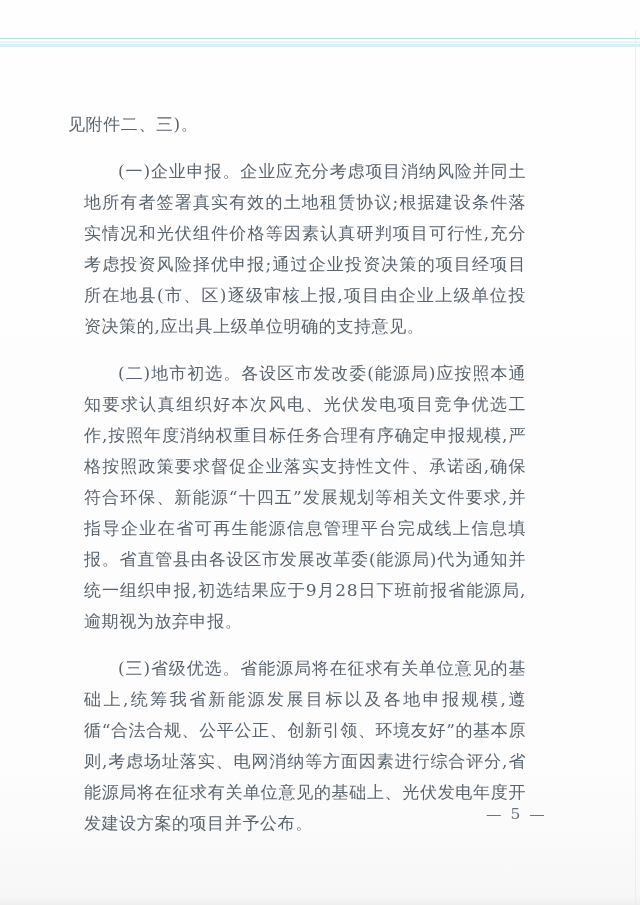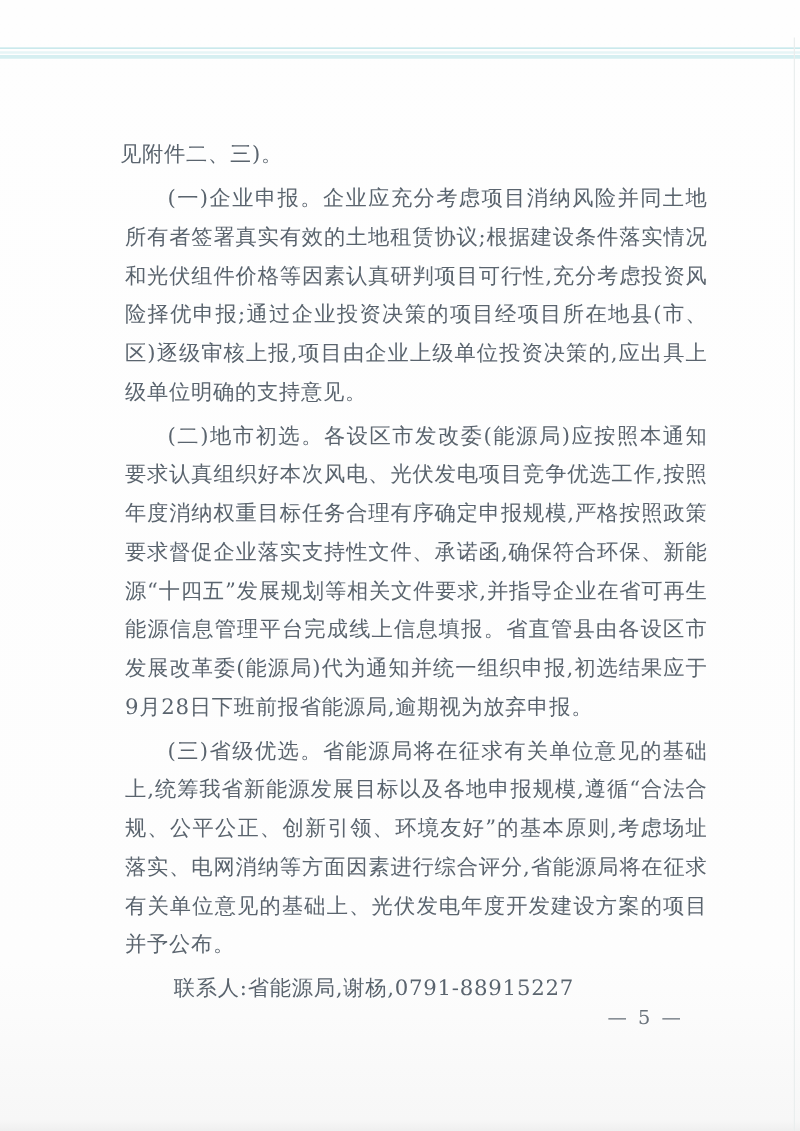--- a/index.html
+++ b/index.html
@@ -28,21 +28,21 @@
     position: absolute; top: 44px; left: 0; right: 0; height: 3px;
     background: #d6eff1;
   }
   
   .edge-line {
     position: absolute; top: 30px; bottom: 0; right: 4px; width: 1px;
     background: #eaeeee;
   }
   .content {
     position: absolute;
-    left: 96px;
+    left: 68px;
     top: 109px;
     width: 474px;
     color: #5a646e;
     font-size: 17px;
     line-height: 31px;
     letter-spacing: 0.6px;
     text-align: justify;
   }
   .intro {
     margin: 0;
@@ -53,21 +53,21 @@
     padding-left: 34px;
     font-family: "DejaVu Sans", "Liberation Sans", sans-serif;
     font-size: 18.5px;
     font-weight: bold;
     letter-spacing: 1.5px;
     color: #454e58;
     line-height: 31px;
     text-align: left;
   }
   .para {
-    margin: 4px;
+    margin: 16px;
     text-indent: 2em;
   }
   .contact {
     text-indent: 2.3em;
   }
   .page-number {
     position: absolute;
     top: 805px;
     left: 486px;
     font-size: 15.5px;
@@ -90,18 +90,17 @@
   <div class="content">
     <p class="intro">见附件二、三)。</p>
 
 
     <p class="para">(一)企业申报。企业应充分考虑项目消纳风险并同土地所有者签署真实有效的土地租赁协议;根据建设条件落实情况和光伏组件价格等因素认真研判项目可行性,充分考虑投资风险择优申报;通过企业投资决策的项目经项目所在地县(市、区)逐级审核上报,项目由企业上级单位投资决策的,应出具上级单位明确的支持意见。</p>
 
     <p class="para">(二)地市初选。各设区市发改委(能源局)应按照本通知要求认真组织好本次风电、光伏发电项目竞争优选工作,按照年度消纳权重目标任务合理有序确定申报规模,严格按照政策要求督促企业落实支持性文件、承诺函,确保符合环保、新能源“十四五”发展规划等相关文件要求,并指导企业在省可再生能源信息管理平台完成线上信息填报。省直管县由各设区市发展改革委(能源局)代为通知并统一组织申报,初选结果应于9月28日下班前报省能源局,逾期视为放弃申报。</p>
 
     <p class="para">(三)省级优选。省能源局将在征求有关单位意见的基础上,统筹我省新能源发展目标以及各地申报规模,遵循“合法合规、公平公正、创新引领、环境友好”的基本原则,考虑场址落实、电网消纳等方面因素进行综合评分,省能源局将在征求有关单位意见的基础上、光伏发电年度开发建设方案的项目并予公布。</p>
 
-    <p class="para contact">联系人:省能源局,谢杨,0791-88915227</p>
   </div>
 
   <div class="page-number">— 5 —</div>
 
 </div>
 
 </body></html>

